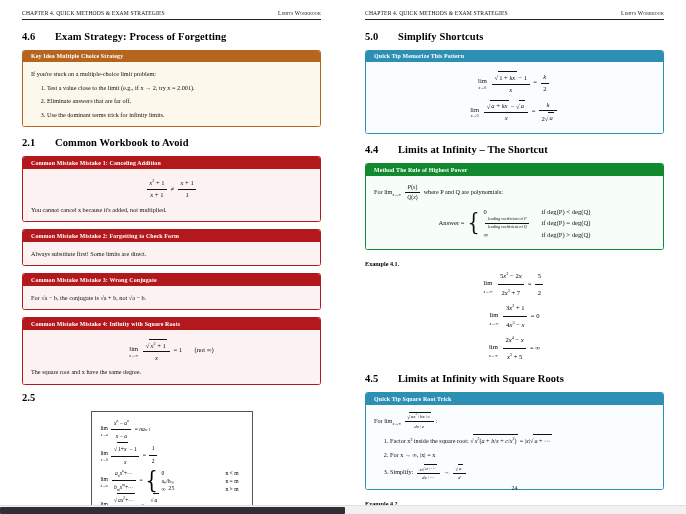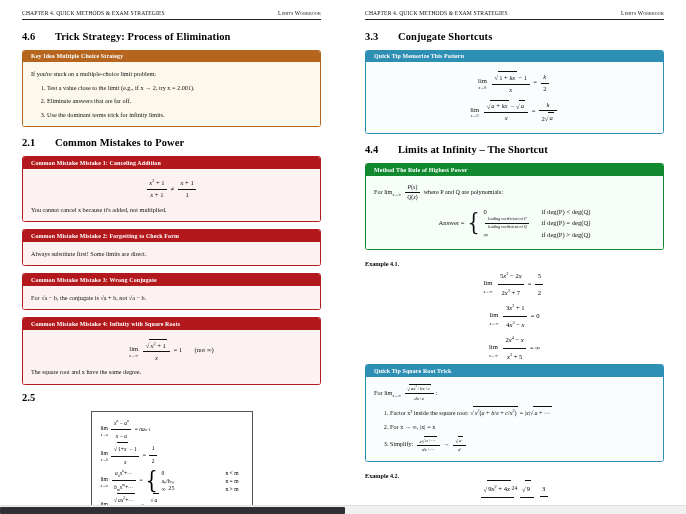--- a/index.html
+++ b/index.html
@@ -112,38 +112,38 @@
 
   <div class="page left">
 
     <div class="runhead">
       <span class="chap">CHAPTER 4.   QUICK METHODS &amp; EXAM STRATEGIES</span>
       <span class="book">Limits Workbook</span>
     </div>
 
     <h2 class="sec">
       <span class="num">4.6</span>
-      <span>Trick Strategy: Process of Elimination</span>
+      <span>Exam Strategy: Process of Forgetting</span>
     </h2>
 
     <div class="box keyidea">
       <div class="bhead">Key Idea Multiple Choice Strategy</div>
       <div class="bbody">
         <div class="plain">If you're stuck on a multiple-choice limit problem:</div>
         <ol class="steps">
           <li>Test a value close to the limit (e.g., if x → 2, try x = 2.001).</li>
           <li>Eliminate answers that are far off.</li>
           <li>Use the dominant terms trick for infinity limits.</li>
         </ol>
       </div>
     </div>
 
     <h2 class="sec">
       <span class="num">2.1</span>
-      <span>Common Mistakes to Power</span>
+      <span>Common Workbook to Avoid</span>
     </h2>
 
     <div class="box mistake">
       <div class="bhead">Common Mistake Mistake 1: Canceling Addition</div>
       <div class="bbody">
         <div class="dmath">
           <span class="frac"><span class="nu"><span class="mi">x</span><sup>2</sup> + <span class="mn">1</span></span><span class="de"><span class="mi">x</span> + <span class="mn">1</span></span></span>
           <span class="mo">≠</span>
           <span class="frac"><span class="nu"><span class="mi">x</span> + <span class="mn">1</span></span><span class="de"><span class="mn">1</span></span></span>
         </div>
@@ -262,22 +262,22 @@
   </div>
 
   <div class="page right">
 
     <div class="runhead">
       <span class="chap">CHAPTER 4.   QUICK METHODS &amp; EXAM STRATEGIES</span>
       <span class="book">Limits Workbook</span>
     </div>
 
     <h2 class="sec">
-      <span class="num">3.3</span>
-      <span>Conjugate Shortcuts</span>
+      <span class="num">5.0</span>
+      <span>Simplify Shortcuts</span>
     </h2>
 
     <div class="box quicktip">
       <div class="bhead">Quick Tip Memorize This Pattern</div>
       <div class="bbody">
         <div class="dmath">
           <span class="lim"><span class="lm">lim</span><span class="sub"><span class="mi">x</span>→0</span></span>
           <span class="frac"><span class="nu"><span class="rad">√</span><span class="sqrt"><span class="mn">1</span> + <span class="mi">kx</span></span> − <span class="mn">1</span></span><span class="de"><span class="mi">x</span></span></span>
           <span class="mo">=</span>
           <span class="frac"><span class="nu"><span class="mi">k</span></span><span class="de"><span class="mn">2</span></span></span>
@@ -342,20 +342,24 @@
         <span class="frac"><span class="nu"><span class="mn">3</span><span class="mi">x</span><sup>2</sup> + <span class="mn">1</span></span><span class="de"><span class="mn">4</span><span class="mi">x</span><sup>3</sup> − <span class="mi">x</span></span></span>
         <span class="mo">=</span> <span class="mn">0</span>
       </div>
       <div>
         <span class="lim"><span class="lm">lim</span><span class="sub"><span class="mi">x</span>→∞</span></span>
         <span class="frac"><span class="nu"><span class="mn">2</span><span class="mi">x</span><sup>4</sup> − <span class="mi">x</span></span><span class="de"><span class="mi">x</span><sup>3</sup> + <span class="mn">5</span></span></span>
         <span class="mo">=</span> <span class="mo">∞</span>
       </div>
     </div>
 
+    <h2 class="sec" style="margin-top:9px">
+      <span class="num">4.5</span>
+      <span>Limits at Infinity with Square Roots</span>
+    </h2>
 
     <div class="box quicktip">
       <div class="bhead">Quick Tip Square Root Trick</div>
       <div class="bbody">
         <div class="plain">
           <span>For lim</span><sub><span class="mi">x</span>→∞</sub>
           <span class="frac inl" style="font-size:.8em"><span class="nu"><span class="rad">√</span><span class="sqrt"><span class="mi">ax</span><sup>2</sup>+<span class="mi">bx</span>+<span class="mi">c</span></span></span><span class="de"><span class="mi">dx</span>+<span class="mi">e</span></span></span>:
         </div>
         <ol class="steps">
           <li>

